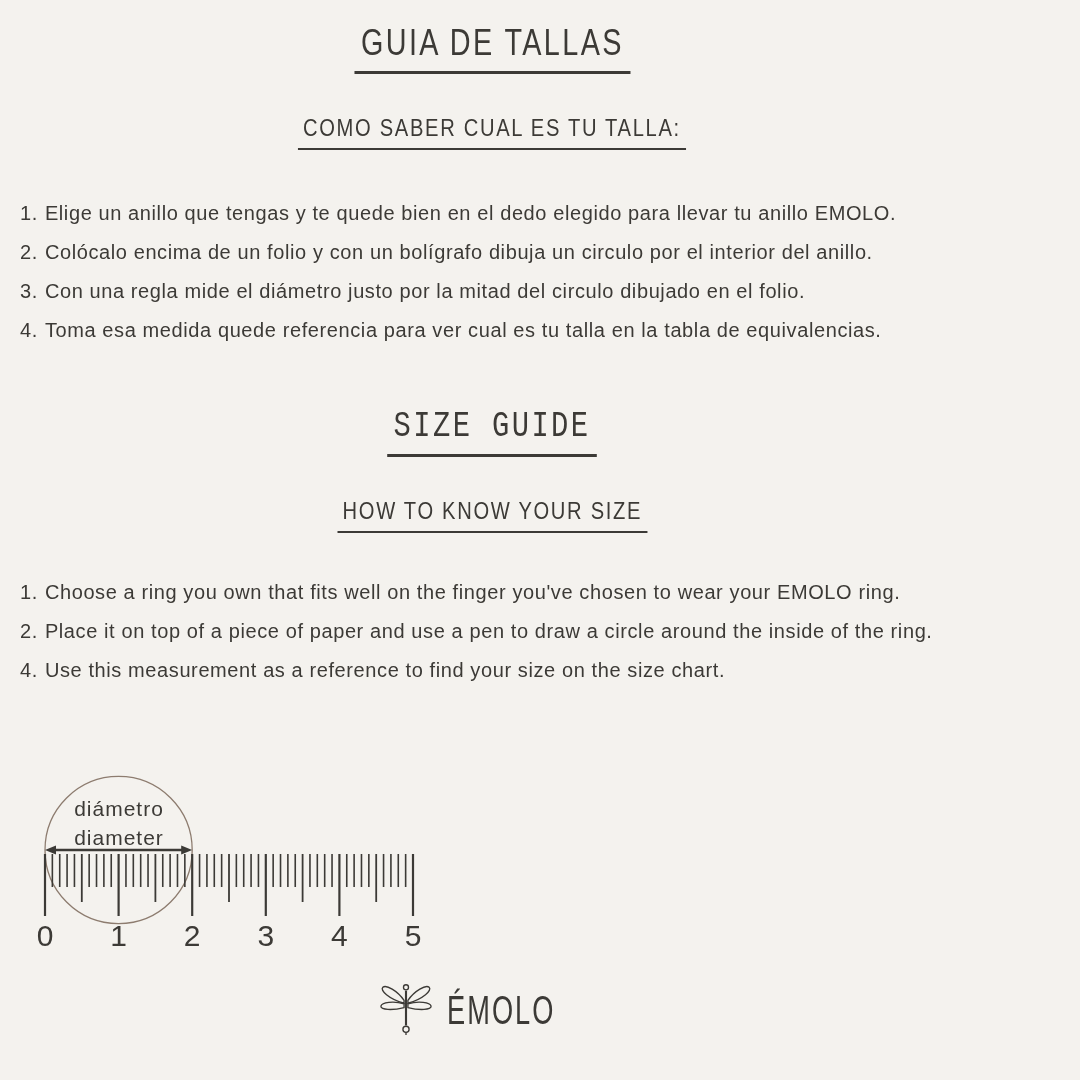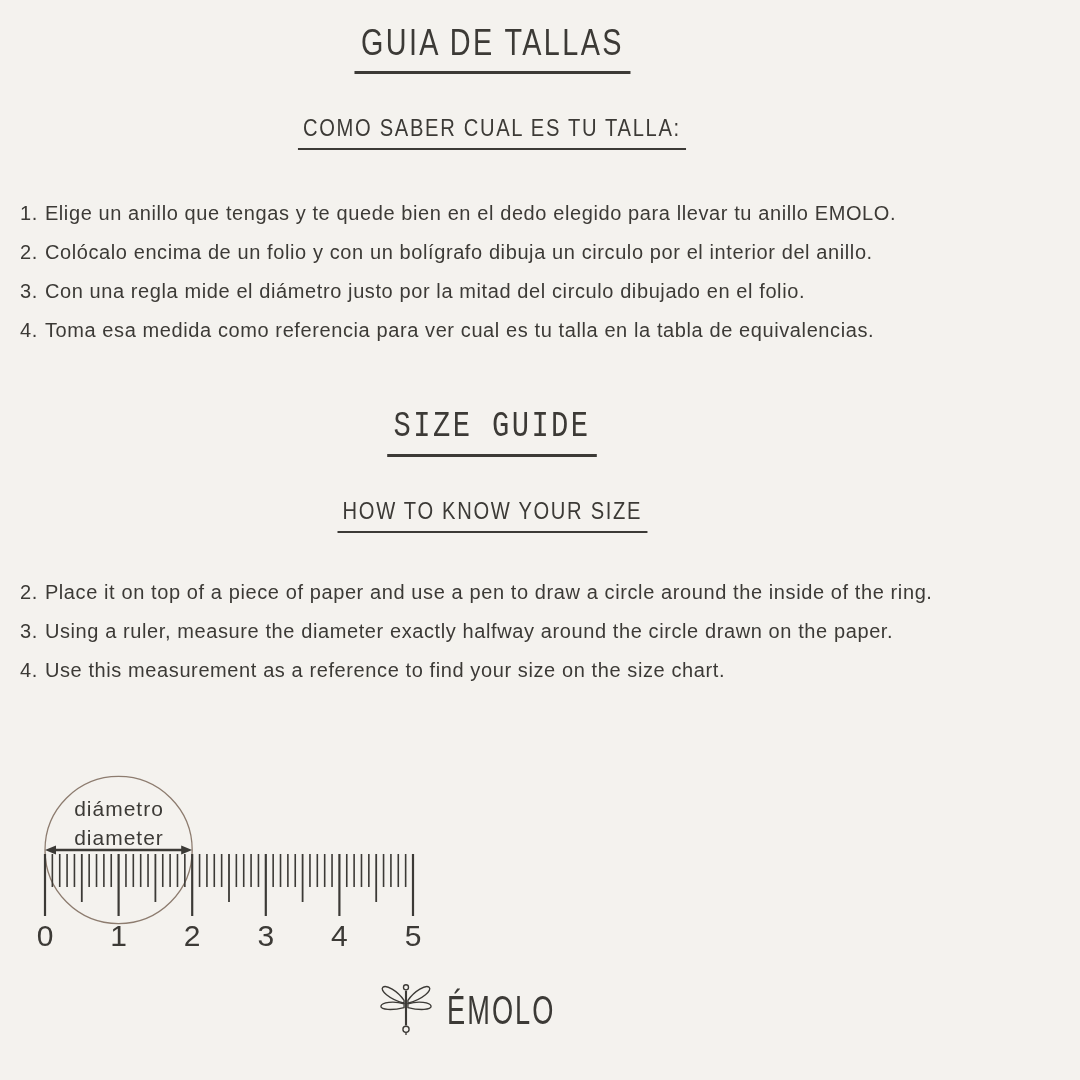--- a/index.html
+++ b/index.html
@@ -101,33 +101,33 @@
     <div class="h1">GUIA DE TALLAS</div>
   </div>
   <div class="center h2-wrap">
     <div class="h2">COMO SABER CUAL ES TU TALLA:</div>
   </div>
 
   <ol class="steps steps-es">
     <li><span class="num">1.</span><span>Elige un anillo que tengas y te quede bien en el dedo elegido para llevar tu anillo EMOLO.</span></li>
     <li><span class="num">2.</span><span>Colócalo encima de un folio y con un bolígrafo dibuja un circulo por el interior del anillo.</span></li>
     <li><span class="num">3.</span><span>Con una regla mide el diámetro justo por la mitad del circulo dibujado en el folio.</span></li>
-    <li><span class="num">4.</span><span>Toma esa medida como referencia para ver cual es tu talla en la tabla de equivalencias.</span></li>
+    <li><span class="num">4.</span><span>Toma esa medida quede referencia para ver cual es tu talla en la tabla de equivalencias.</span></li>
   </ol>
 
   <div class="center title-en-wrap">
     <div class="h1">SIZE GUIDE</div>
   </div>
   <div class="center h2-wrap">
     <div class="h2">HOW TO KNOW YOUR SIZE</div>
   </div>
 
   <ol class="steps steps-en">
+    <li><span class="num">1.</span><span>Choose a ring you own that fits well on the finger you've chosen to wear your EMOLO ring.</span></li>
     <li><span class="num">2.</span><span>Place it on top of a piece of paper and use a pen to draw a circle around the inside of the ring.</span></li>
-    <li><span class="num">3.</span><span>Using a ruler, measure the diameter exactly halfway around the circle drawn on the paper.</span></li>
     <li><span class="num">4.</span><span>Use this measurement as a reference to find your size on the size chart.</span></li>
   </ol>
 
   <figure class="ruler-wrap" style="margin:76px 0 0 0;">
     <svg width="460" height="190" viewBox="0 0 460 190">
       <circle fill="none" stroke-width="1.3" cx="118.6" cy="84" r="73.6" stroke="#8d7c6f"></circle>
       <text class="ruler-label" x="119" y="50" text-anchor="middle">diámetro</text>
       <text class="ruler-label" x="119" y="79" text-anchor="middle">diameter</text>
       <g>
           <line x1="54" x2="183.2" y1="84" y2="84" stroke="#3c3a36" stroke-width="2.4"></line>

